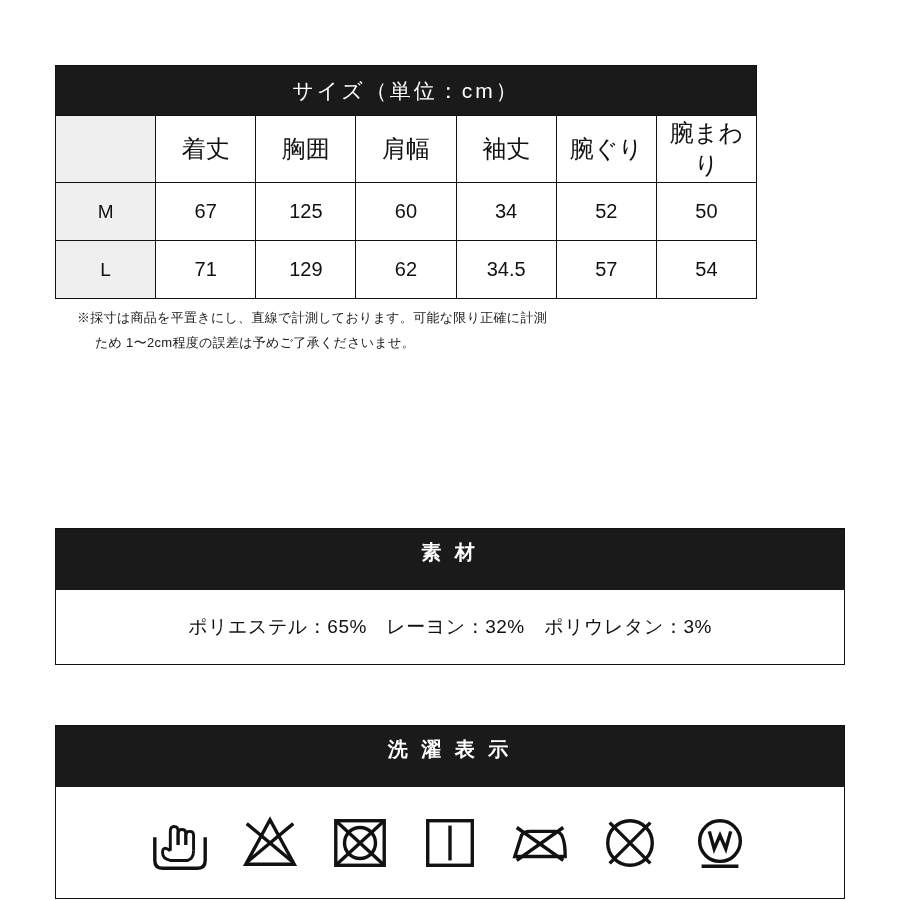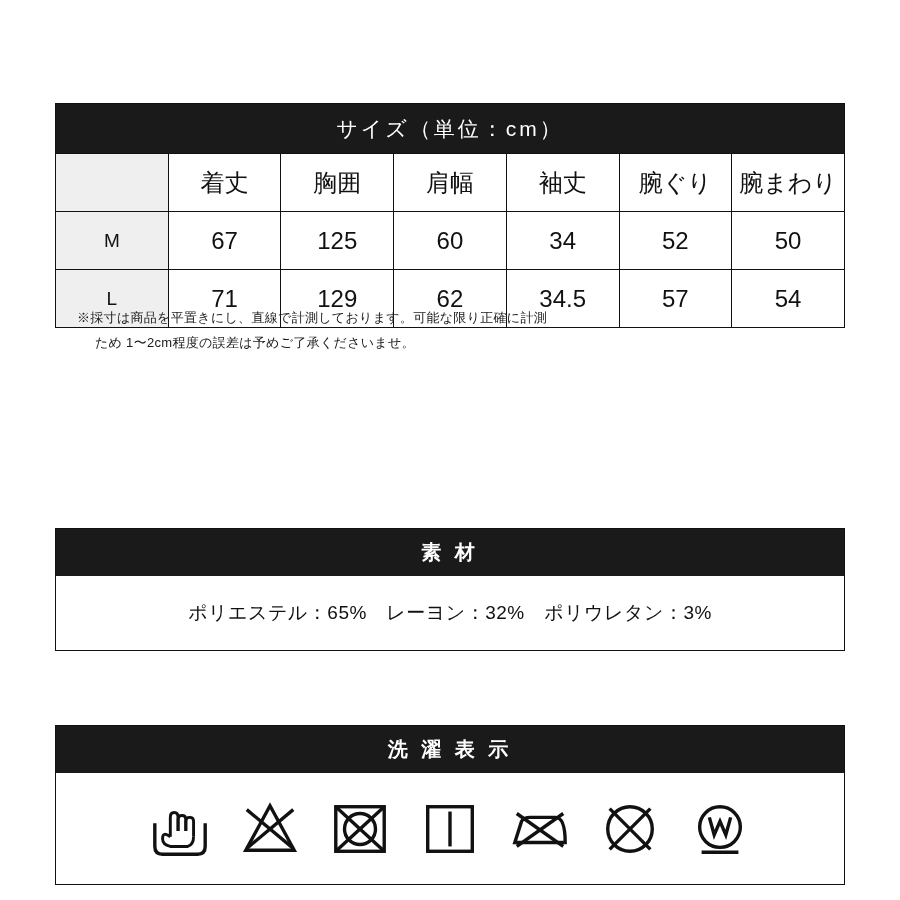--- a/index.html
+++ b/index.html
@@ -21,24 +21,23 @@
     top: 0;
     width: 790px;
     height: 900px;
   }
 
   
   .size-table {
     position: absolute;
     left: 0;
     top: 65px;
-    width: 790px;
+    width: 702px;
     border-collapse: collapse;
     table-layout: fixed;
-    margin-top: 38px;
   }
   .size-table th, .size-table td {
     border: 1px solid #111111;
     text-align: center;
     vertical-align: middle;
     font-weight: normal;
   }
   .size-title {
     background: #1a1a1a;
     color: #ffffff;
@@ -59,21 +58,21 @@
     font-weight: bold;
     height: 55px;
   }
   .row-head {
     background: #efefef;
     font-size: 19px;
     font-weight: bold;
     height: 55px;
   }
   .val-cell {
-    font-size: 24px;
+    font-size: 20px;
     height: 55px;
   }
 
   
   .notes {
     position: absolute;
     left: 22px;
     top: 305px;
     width: 752px;
     font-size: 13px;
@@ -93,21 +92,21 @@
     border: 1px solid #111111;
     box-sizing: border-box;
   }
   .section-header {
     background: #1a1a1a;
     color: #ffffff;
     font-size: 20px;
     font-weight: bold;
     letter-spacing: 4px;
     text-align: center;
-    height: 47px;
+    height: 61px;
     line-height: 47px;
   }
   .section-body {
     background: #ffffff;
     text-align: center;
   }
   #material-section { top: 528px; }
   #material-section .section-body {
     height: 74px;
     line-height: 74px;

